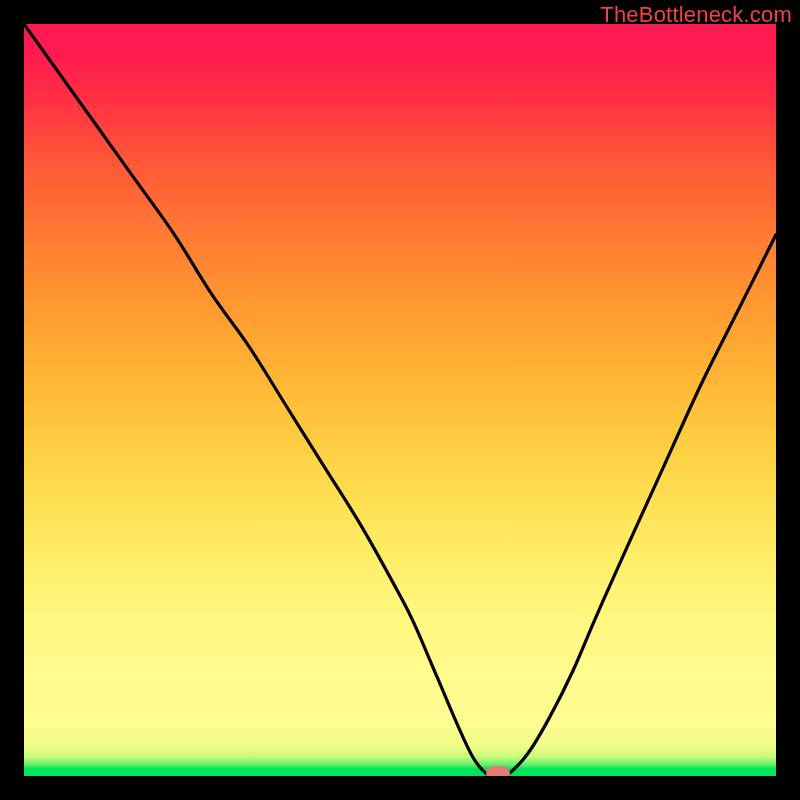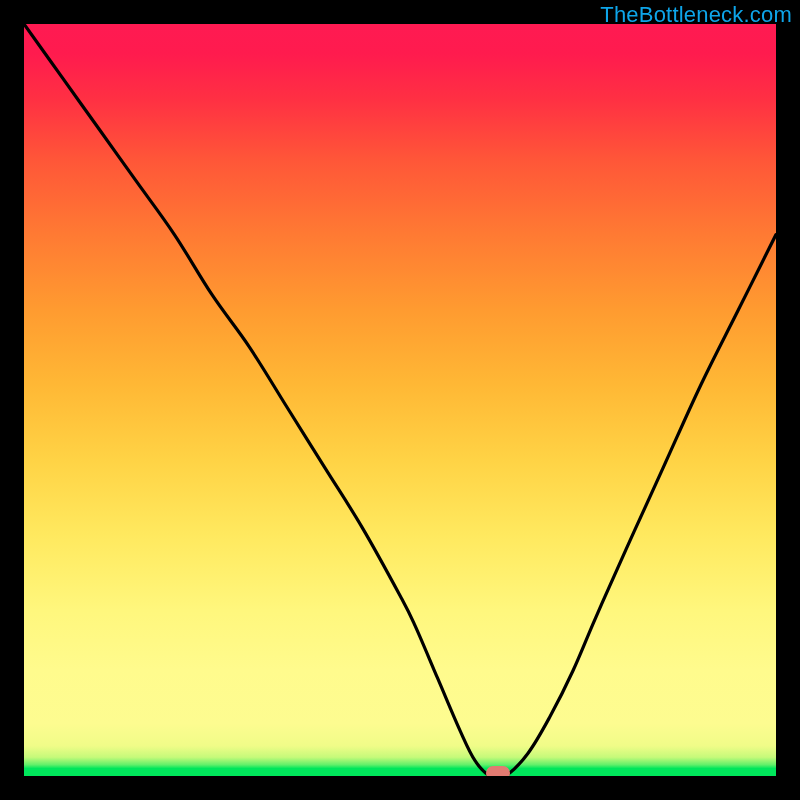--- a/index.html
+++ b/index.html
@@ -13,21 +13,21 @@
   .frame {
     position: relative;
     width: 800px;
     height: 800px;
     background: #000;
   }
   .watermark {
     position: absolute;
     top: 2px;
     right: 8px;
-    color: #0ea5e9;
+    color: #ef4444;
     font-size: 22px;
     font-weight: 500;
     letter-spacing: 0.2px;
     z-index: 10;
   }
   .plot {
     position: absolute;
     left: 24px;
     top: 24px;
     width: 752px;

